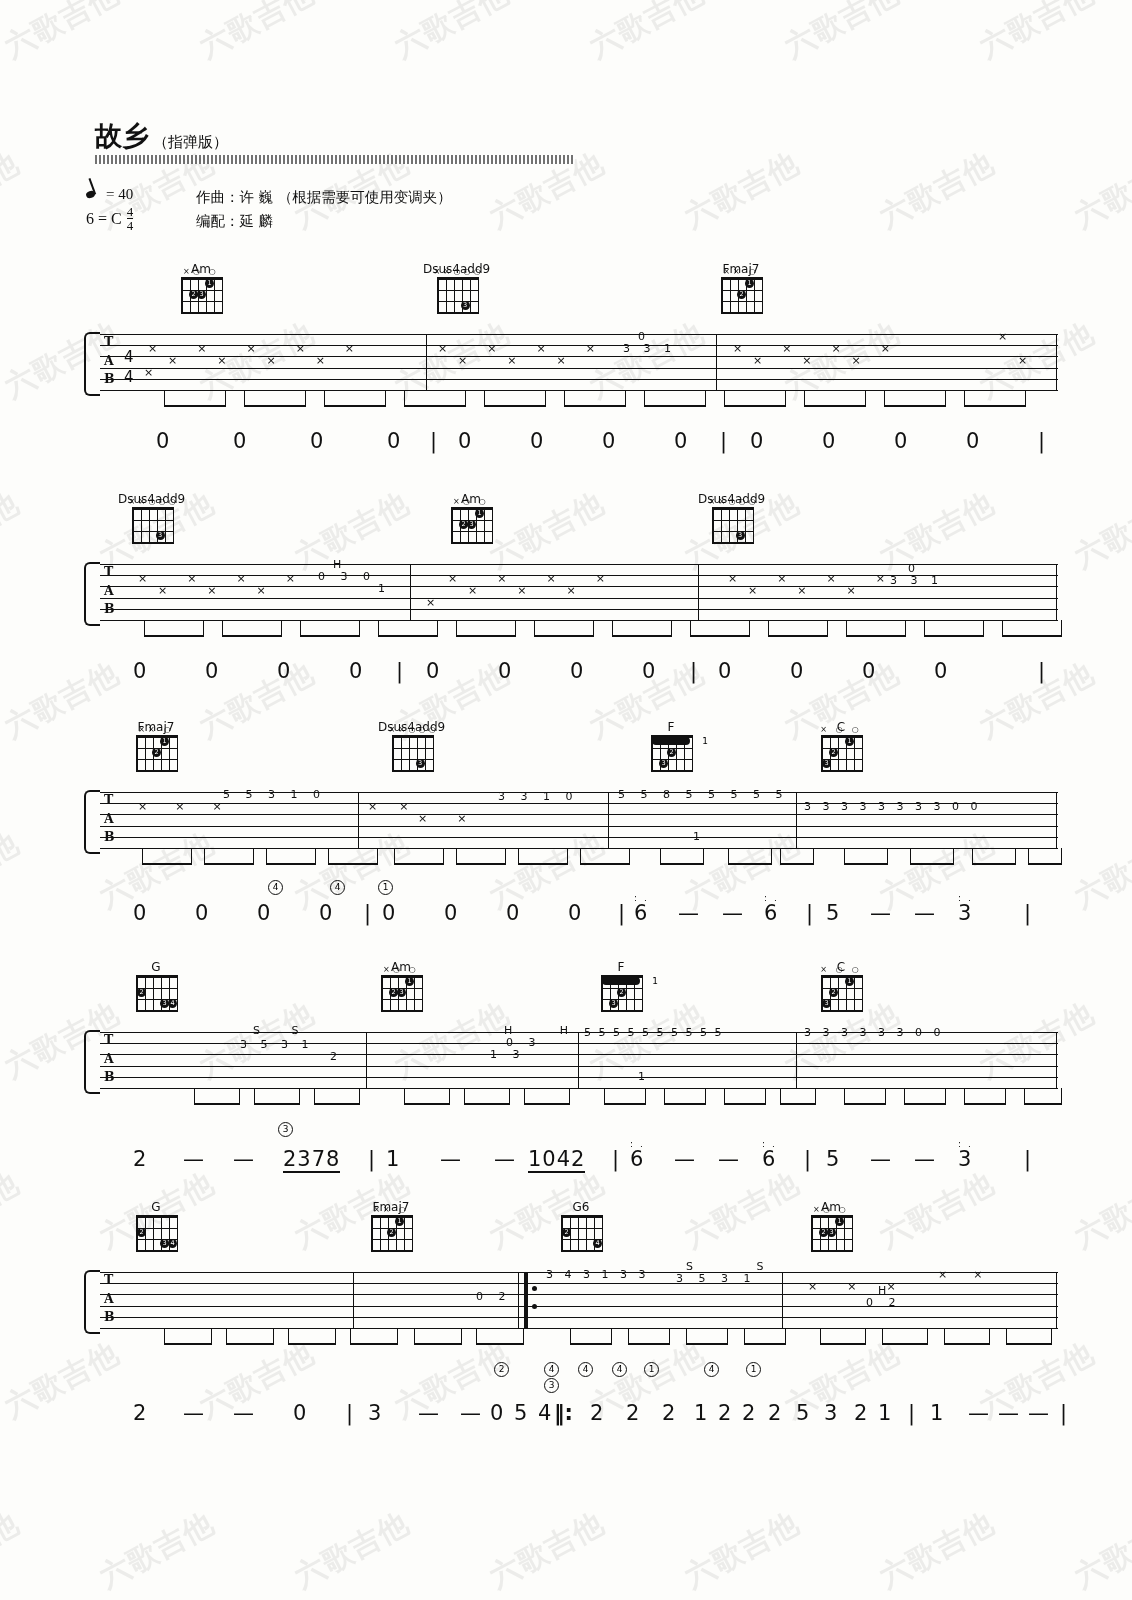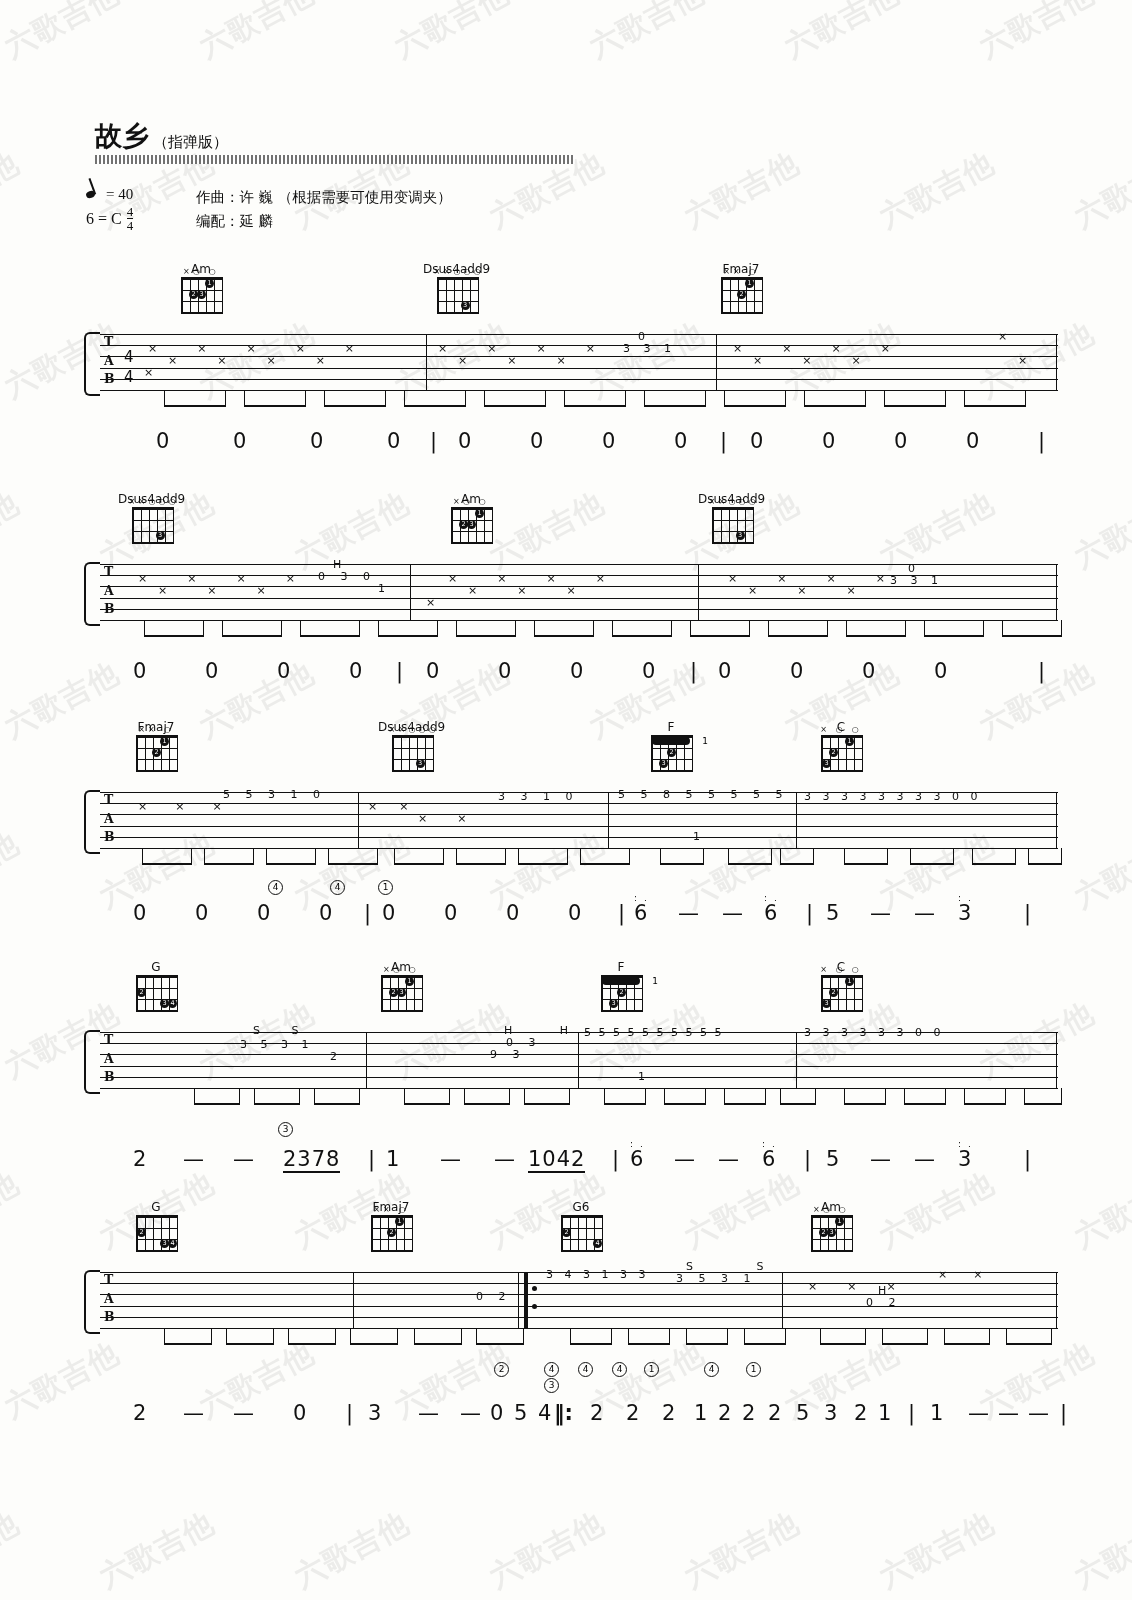--- a/index.html
+++ b/index.html
@@ -625,21 +625,21 @@
           <div>A</div>
           <div>B</div>
         </div>
 
         <div class="tabnums" style="left:60px;top:18px;letter-spacing:28px">×××</div>
         <div class="tabnums" style="left:145px;top:6px;letter-spacing:6px">5 5   3 1  0</div>
         <div class="tabnums" style="left:290px;top:18px;letter-spacing:22px">××</div>
         <div class="tabnums" style="left:420px;top:8px;letter-spacing:6px">3 3     1  0</div>
         <div class="tabnums" style="left:340px;top:30px;letter-spacing:30px">××</div>
         <div class="tabnums" style="left:540px;top:6px;letter-spacing:6px">5   5 8 5 5 5 5 5</div>
-        <div class="tabnums" style="left:726px;top:8px;letter-spacing:4px">3   3   3 3 3 3 3 3 0 0</div>
+        <div class="tabnums" style="left:726px;top:18px;letter-spacing:4px">3   3   3 3 3 3 3 3 0 0</div>
         <div class="tabnums" style="left:615px;top:48px">1</div>
 
         <div class="barline" style="left:280px"></div>
         <div class="barline" style="left:530px"></div>
         <div class="barline" style="left:718px"></div>
         <div class="barline" style="left:978px"></div>
 
         <div class="stems">
           <div class="stemgroup" style="left:38px;width:48px"></div>
           <div class="stemgroup" style="left:100px;width:48px"></div>
@@ -740,21 +740,21 @@
           <div>T</div>
           <div>A</div>
           <div>B</div>
         </div>
 
         <div class="tabnums" style="left:175px;top:2px;letter-spacing:14px">S  S</div>
         <div class="tabnums" style="left:162px;top:16px;letter-spacing:5px">3 5 3 1</div>
         <div class="tabnums" style="left:252px;top:28px">2</div>
         <div class="tabnums" style="left:426px;top:2px;letter-spacing:22px">H     H</div>
         <div class="tabnums" style="left:428px;top:14px;letter-spacing:6px">0 3</div>
-        <div class="tabnums" style="left:412px;top:26px;letter-spacing:6px">9 3</div>
+        <div class="tabnums" style="left:412px;top:26px;letter-spacing:6px">1 3</div>
         <div class="tabnums" style="left:506px;top:4px;letter-spacing:2px">5    5    5 5 5 5  5 5 5 5</div>
         <div class="tabnums" style="left:726px;top:4px;letter-spacing:4px">3   3   3 3 3 3 0 0</div>
         <div class="tabnums" style="left:560px;top:48px">1</div>
 
         <div class="barline" style="left:288px"></div>
         <div class="barline" style="left:500px"></div>
         <div class="barline" style="left:718px"></div>
         <div class="barline" style="left:978px"></div>
 
         <div class="stems">

